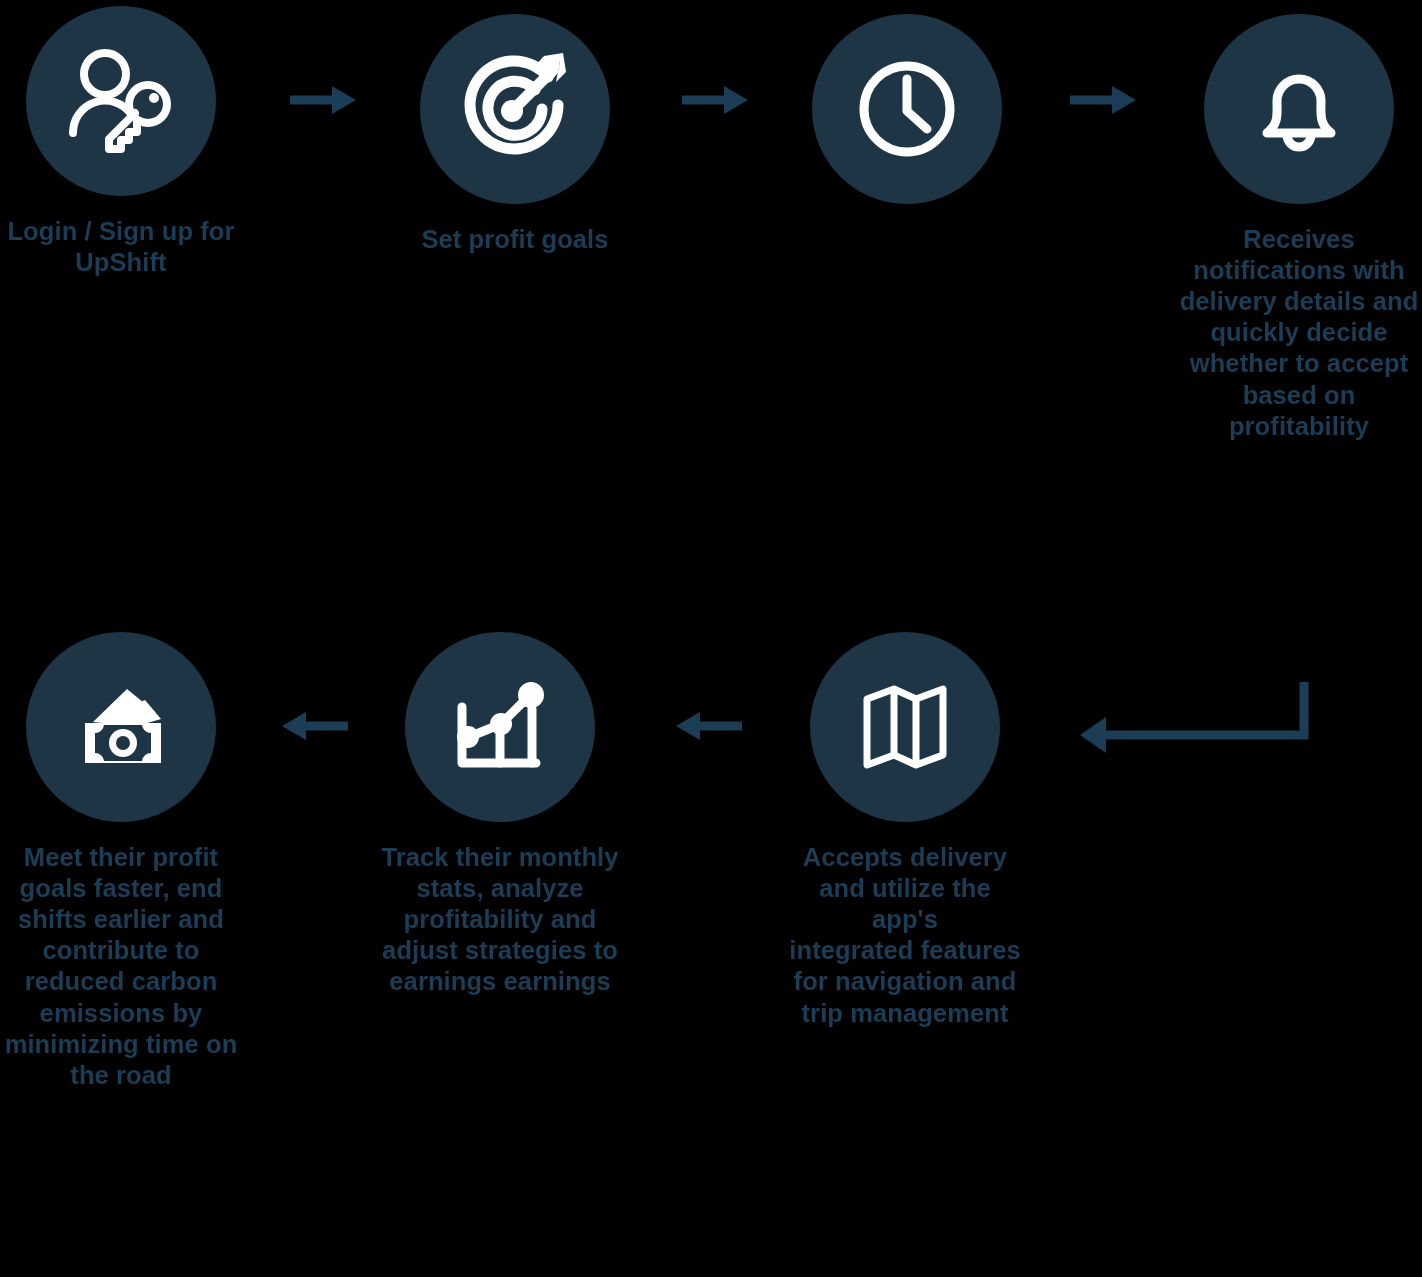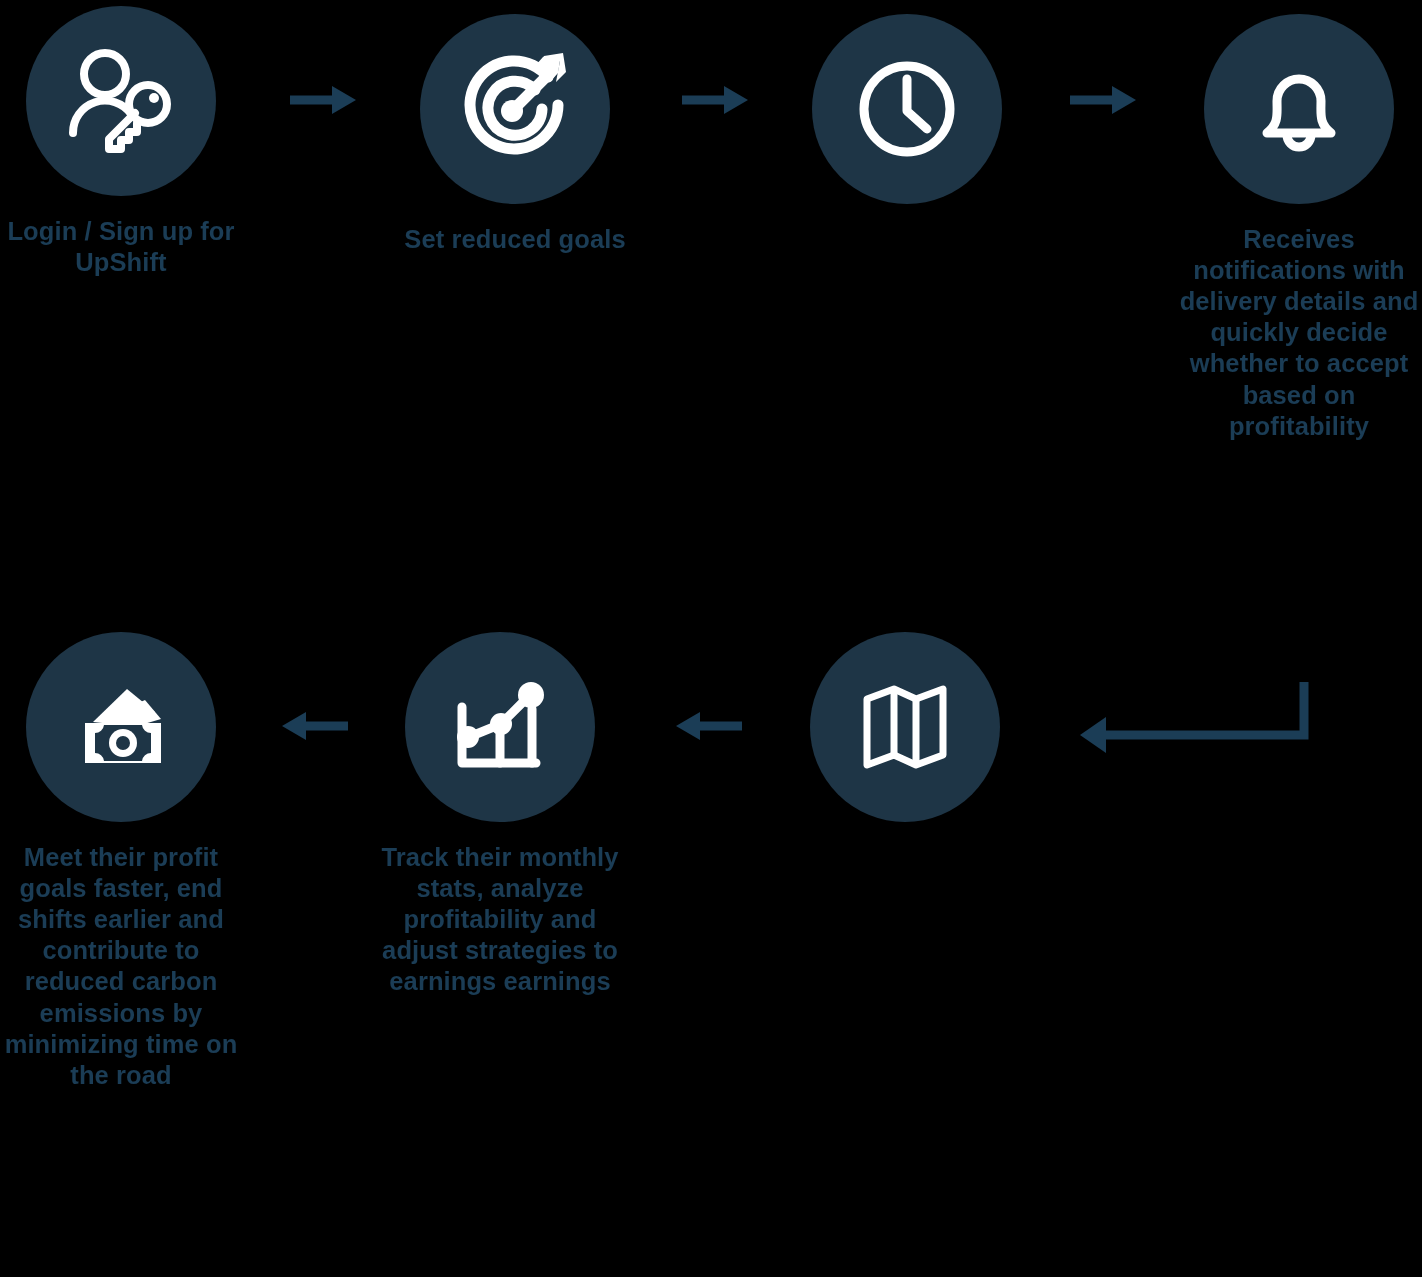--- a/index.html
+++ b/index.html
@@ -100,21 +100,21 @@
         <svg width="120" height="120" viewBox="0 0 120 120" fill="none">
           <path d="M93 28 A44 44 0 1 0 103 56" stroke="#ffffff" stroke-width="11" fill="none" stroke-linecap="round"></path>
           <path d="M80 41 A27 27 0 1 0 87 60" stroke="#ffffff" stroke-width="11" fill="none" stroke-linecap="round"></path>
           <circle cx="57" cy="62" r="11" fill="#ffffff"></circle>
           <path d="M57 62 L95 24" stroke="#ffffff" stroke-width="11" stroke-linecap="round"></path>
           <path d="M84 16 L105 12 L101 33 L111 23 L108 4 L89 7 Z" fill="#ffffff"></path>
           <path d="M88 8 L106 5 L103 24 L95 33 L91 22 L80 17 Z" fill="#ffffff"></path>
         </svg>
       </span>
     </div>
-    <div class="node-label">Set reduced goals</div>
+    <div class="node-label">Set profit goals</div>
   </div>
 
   <div class="arrow" id="arrow-2">
     <svg width="72" height="40" viewBox="0 0 72 40">
       <path d="M2 20 H48" stroke="#1b3d56" stroke-width="9"></path>
       <path d="M44 6 L68 20 L44 34 Z" fill="#1b3d56"></path>
     </svg>
   </div>
 
   <div class="node" id="node-wait">
@@ -163,20 +163,25 @@
   <div class="node" id="node-accept">
     <div class="circle">
       <span>
         <svg width="120" height="120" viewBox="0 0 120 120" fill="none">
           <path d="M22 32 L49 22 L71 32 L98 22 L98 88 L71 98 L49 88 L22 98 Z" stroke="#ffffff" stroke-width="7" fill="none" stroke-linejoin="round"></path>
           <path d="M49 22 V88" stroke="#ffffff" stroke-width="7" stroke-linejoin="round"></path>
           <path d="M71 32 V98" stroke="#ffffff" stroke-width="7" stroke-linejoin="round"></path>
         </svg>
       </span>
     </div>
+    <div class="node-label">Accepts delivery
+and utilize the app's
+integrated features
+for navigation and
+trip management</div>
   </div>
 
   <div class="arrow" id="arrow-5">
     <svg width="72" height="40" viewBox="0 0 72 40">
       <path d="M70 20 H24" stroke="#1b3d56" stroke-width="9"></path>
       <path d="M28 6 L4 20 L28 34 Z" fill="#1b3d56"></path>
     </svg>
   </div>
 
   <div class="node" id="node-track">

